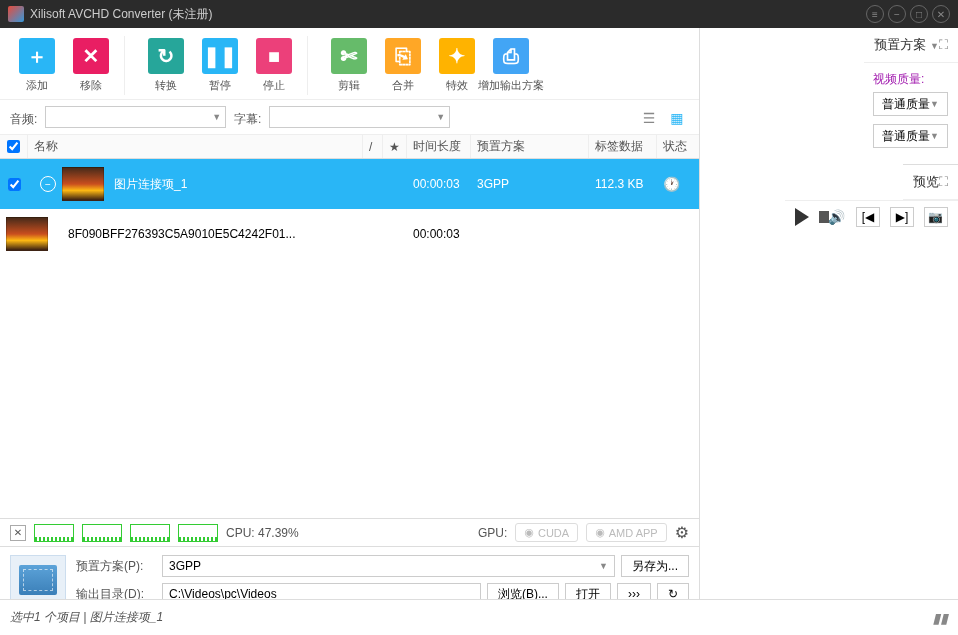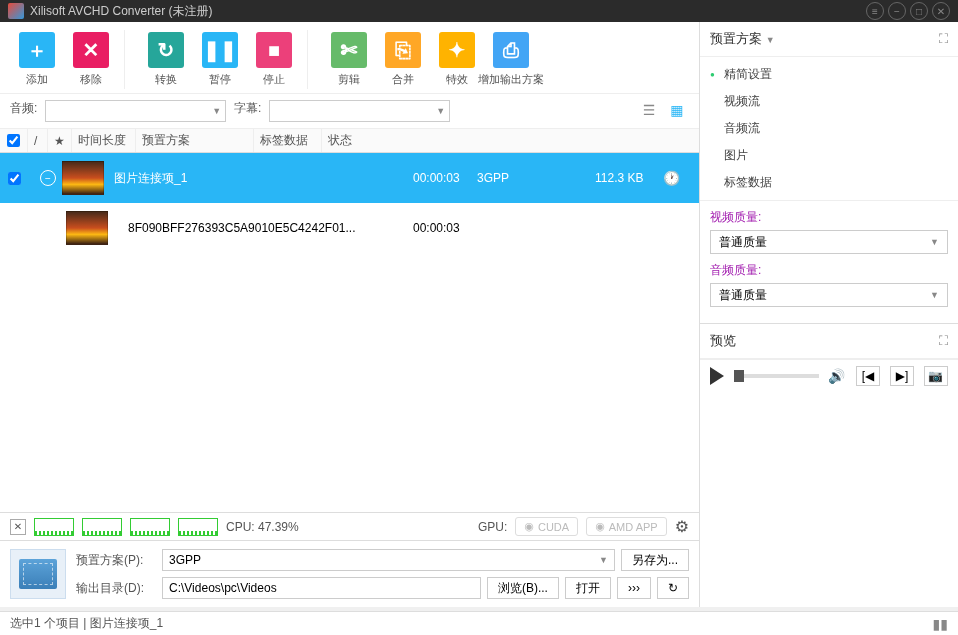--- a/index.html
+++ b/index.html
@@ -1,31 +1,31 @@
 <!DOCTYPE html>
 <html><head>
 <meta charset="utf-8">
 <style>
 * { margin: 0; padding: 0; box-sizing: border-box; font-family: "Microsoft YaHei", "Segoe UI", sans-serif; }
 body { background: #f0f0f0; width: 958px; height: 635px; overflow: hidden; position: relative; }
-.titlebar { background: #2b2b2b; color: #ccc; height: 22px; display: flex; align-items: center; padding: 0 8px; font-size: 12px; }
+.titlebar { background: #2b2b2b; color: #ccc; height: 28px; display: flex; align-items: center; padding: 0 8px; font-size: 12px; }
 .titlebar .app-icon { width: 16px; height: 16px; background: linear-gradient(135deg,#e74c3c,#3498db); margin-right: 6px; border-radius: 2px; }
 .titlebar .title { flex: 1; }
 .titlebar .win-btns { display: flex; gap: 4px; }
 .titlebar .win-btn { width: 18px; height: 18px; border: 1px solid #666; border-radius: 50%; display: flex; align-items: center; justify-content: center; color: #888; font-size: 10px; cursor: pointer; }
 .main-area { display: flex; height: calc(100% - 28px - 22px); background: #fff; }
 .left-panel { width: 700px; border-right: 1px solid #ddd; display: flex; flex-direction: column; }
-.right-panel { flex: 1; display: flex; flex-direction: column; background: #fff; }
+.right-panel { flex: 1; display: flex; flex-direction: column; background: #fff; align-items: flex-end; }
 .toolbar { display: flex; padding: 8px 4px 4px; gap: 8px; border-bottom: 1px solid #eee; }
 .tool-group { display: flex; gap: 4px; padding: 0 8px; border-right: 1px solid #eee; }
 .tool-group:last-child { border-right: none; }
 .tool-btn { display: flex; flex-direction: column; align-items: center; width: 50px; cursor: pointer; padding: 2px; }
 .tool-btn .ico { width: 36px; height: 36px; border-radius: 3px; display: flex; align-items: center; justify-content: center; color: #fff; font-size: 20px; font-weight: bold; }
 .tool-btn .lbl { font-size: 11px; color: #555; margin-top: 4px; white-space: nowrap; }
-.filter-row { display: flex; align-items: flex-start; padding: 6px 10px; gap: 8px; font-size: 12px; color: #555; border-bottom: 1px solid #eee; }
+.filter-row { display: flex; align-items: flex-end; padding: 6px 10px; gap: 8px; font-size: 12px; color: #555; border-bottom: 1px solid #eee; }
 .filter-row .dd { border: 1px solid #ccc; height: 22px; flex: 1; max-width: 210px; display: flex; align-items: center; justify-content: flex-end; padding: 0 4px; cursor: pointer; }
 .filter-row .spacer { flex: 1; }
 .view-btns { display: flex; gap: 4px; }
 .view-btn { width: 24px; height: 20px; display: flex; align-items: center; justify-content: center; cursor: pointer; font-size: 14px; }
 .table-header { display: flex; align-items: center; font-size: 12px; color: #555; border-bottom: 1px solid #ddd; height: 24px; background: #fafafa; }
 .table-header > div { padding: 0 6px; border-right: 1px solid #eee; height: 100%; display: flex; align-items: center; }
 .col-check { width: 28px; justify-content: center; }
 .col-name { flex: 1; }
 .col-sort { width: 20px; }
 .col-star { width: 24px; }
@@ -33,21 +33,21 @@
 .col-preset { width: 118px; }
 .col-size { width: 68px; }
 .col-status { width: 42px; border-right: none !important; }
 .file-list { flex: 1; overflow: auto; background: #fff; }
 .row { display: flex; align-items: center; height: 50px; font-size: 12px; }
 .row.selected { background: #29b6f6; color: #fff; }
 .row > div { padding: 0 6px; display: flex; align-items: center; }
 .row .thumb { width: 42px; height: 34px; background: linear-gradient(180deg,#4a2b1a 0%,#c94e1e 50%,#fdb813 70%,#3a1f12 100%); margin-right: 10px; border: 1px solid rgba(0,0,0,0.2); }
 .row .expand { width: 16px; height: 16px; border: 1px solid currentColor; border-radius: 50%; display: flex; align-items: center; justify-content: center; font-size: 10px; margin: 0 6px; cursor: pointer; }
 .row .clock { font-size: 14px; }
-.child-row { padding-left: 60px; }
+.child-row { }
 .child-row .thumb { margin-right: 20px; }
 .perf-bar { display: flex; align-items: center; height: 28px; padding: 0 10px; font-size: 12px; color: #555; border-top: 1px solid #ddd; gap: 8px; }
 .perf-bar .close-x { width: 16px; height: 16px; border: 1px solid #aaa; display: flex; align-items: center; justify-content: center; font-size: 10px; cursor: pointer; }
 .perf-bar .graph { width: 40px; height: 18px; border: 1px solid #3c3; position: relative; overflow: hidden; }
 .perf-bar .graph::after { content: ""; position: absolute; left: 0; right: 0; bottom: 0; height: 4px; background: repeating-linear-gradient(90deg,#3c3 0 2px,transparent 2px 4px); }
 .perf-bar .spacer { flex: 1; }
 .gpu-chip { border: 1px solid #ddd; color: #bbb; padding: 2px 8px; border-radius: 3px; font-size: 11px; display: flex; align-items: center; gap: 4px; }
 .gear { font-size: 16px; cursor: pointer; }
 .output-panel { border-top: 1px solid #ddd; padding: 8px 10px; display: flex; gap: 10px; font-size: 12px; }
 .output-icon { width: 56px; height: 50px; background: #e8f0f8; border: 1px solid #cde; display: flex; align-items: center; justify-content: center; }
@@ -69,21 +69,21 @@
 .preview-header { display: flex; align-items: center; justify-content: space-between; padding: 8px 10px; font-size: 13px; color: #333; border-top: 1px solid #ddd; border-bottom: 1px solid #eee; }
 .preview-area { flex: 1; display: flex; flex-direction: column; align-items: center; justify-content: center; padding: 8px; }
 .preview-img { width: 220px; height: 165px; background: radial-gradient(circle at 30% 25%, #fff176 0%, #ff9800 12%, transparent 14%), linear-gradient(180deg,#3a1f0d 0%,#6b2e10 30%,#d95e1e 55%,#5c2810 80%,#1a0d06 100%); border: 1px solid #999; }
 .preview-time { font-size: 11px; color: #555; margin-top: 6px; }
 .preview-controls { display: flex; align-items: center; gap: 10px; padding: 6px 10px; border-top: 1px solid #eee; }
 .play-btn { width: 0; height: 0; border-left: 14px solid #333; border-top: 9px solid transparent; border-bottom: 9px solid transparent; cursor: pointer; }
 .seek-bar { flex: 1; height: 4px; background: #ddd; position: relative; }
 .seek-bar .handle { position: absolute; left: 0; top: -4px; width: 10px; height: 12px; background: #555; }
 .vol-icon { font-size: 14px; cursor: pointer; }
 .snap-btn { width: 24px; height: 20px; border: 1px solid #ccc; display: flex; align-items: center; justify-content: center; cursor: pointer; font-size: 12px; }
-.statusbar { position: absolute; bottom: 0; left: 0; right: 0; height: 24px; background: #fff; border-top: 1px solid #ddd; display: flex; align-items: center; padding: 0 10px; font-size: 12px; color: #555; justify-content: space-between; }
+.statusbar { position: absolute; bottom: 0; left: 0; right: 0; height: 36px; background: #fff; border-top: 1px solid #ddd; display: flex; align-items: center; padding: 0 10px; font-size: 12px; color: #555; justify-content: space-between; font-style: italic; }
 input[type=checkbox] { width: 13px; height: 13px; }
 .dd-arrow { font-size: 9px; color: #888; }
 .expand-ic { font-size: 13px; cursor: pointer; color: #888; }
 </style>
 </head>
 <body>
 
 <div class="titlebar">
   <div class="app-icon"></div>
   <div class="title">Xilisoft AVCHD Converter (未注册)</div>
@@ -155,20 +155,21 @@
       <div class="view-btns">
         <div class="view-btn" style="color:#888">☰</div>
         <div class="view-btn" style="color:#29b6f6">▦</div>
       </div>
     </div>
 
     <div class="table-header">
       <div class="col-check">
           <input type="checkbox" checked="" style="">
         </div>
+      <div class="col-name">名称</div>
       <div class="col-sort">/</div>
       <div class="col-star">★</div>
       <div class="col-time">时间长度</div>
       <div class="col-preset">预置方案</div>
       <div class="col-size">标签数据</div>
       <div class="col-status">状态</div>
     </div>
 
     <div class="file-list">
       <div class="row selected">
@@ -240,34 +241,26 @@
         </div>
       </div>
     </div>
   </div>
 
   <div class="right-panel">
     <div class="preset-header">
       <span><span>预置方案</span> <span class="dd-arrow">▼</span></span>
       <span class="expand-ic">⛶</span>
     </div>
-    <div class="preset-list">
-      <div class="preset-item active">精简设置</div>
-      <div class="preset-item">视频流</div>
-      <div class="preset-item">音频流</div>
-      <div class="preset-item">图片</div>
-      <div class="preset-item">标签数据</div>
-    </div>
     <div class="quality-section">
       <div class="qlbl">视频质量:</div>
       <div class="quality-dd">
           <span>普通质量</span>
           <span class="dd-arrow">▼</span>
         </div>
-      <div class="qlbl">音频质量:</div>
       <div class="quality-dd">
           <span>普通质量</span>
           <span class="dd-arrow">▼</span>
         </div>
     </div>
 
     <div class="preview-header">
       <span>预览</span>
       <span class="expand-ic">⛶</span>
     </div>

